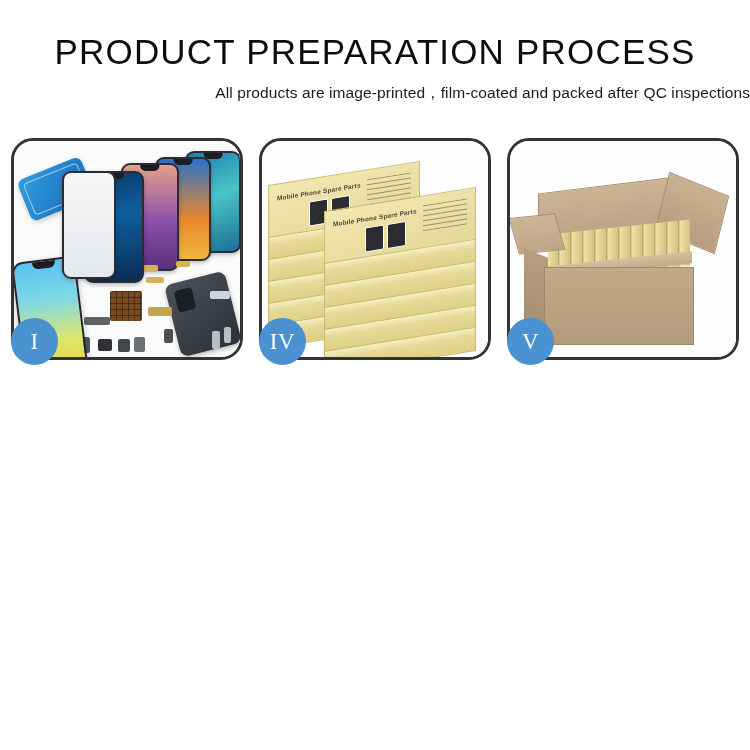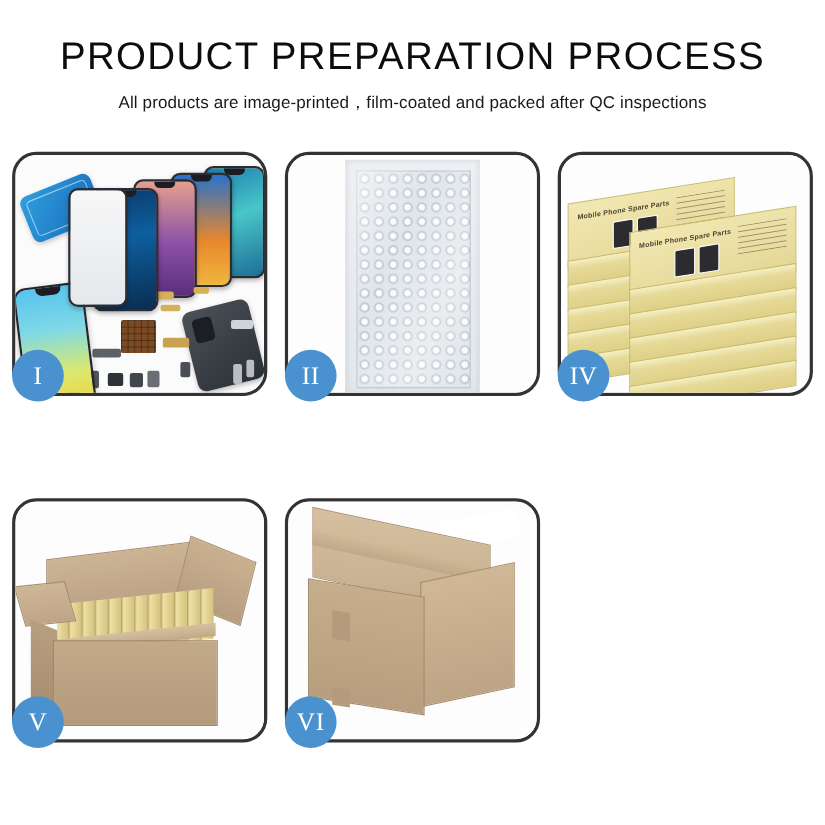--- a/index.html
+++ b/index.html
@@ -25,20 +25,21 @@
     color: #0d0d0d;
     font-weight: 400;
     line-height: 1;
   }
   .subtitle {
     margin-top: 14px;
     font-size: 15.5px;
     color: #1a1a1a;
     font-weight: 400;
     letter-spacing: 0.1px;
+    text-align: right;
   }
 
   
   .grid {
     position: absolute;
     left: 11px;
     top: 138px;
     width: 728px;
     display: grid;
     grid-template-columns: 232px 232px 232px;
@@ -390,29 +391,20 @@
         <div class="pt pt-j"></div>
         <div class="pt pt-k"></div>
         <div class="pt pt-l"></div>
         <div class="pt pt-m"></div>
         <div class="pt pt-n"></div>
         <div class="pt pt-o"></div>
       </div>
       <div class="badge">I</div>
     </div>
 
-    <div class="card">
-      <div class="card-inner">
-        <div class="c2-bg"></div>
-        <div class="wrap-sheet"></div>
-        <div class="bubbles"></div>
-        <div class="bub-gloss"></div>
-      </div>
-      <div class="badge">II</div>
-    </div>
 
 
     <div class="card">
       <div class="card-inner">
         <div class="c4-bg"></div>
         <div class="stackwrap">
 
           <div class="stack-a">
             <div class="lidtop" style="left:4px; top:26px;">
               <div class="lbl-text">Mobile Phone Spare Parts</div>
@@ -486,28 +478,15 @@
             <i style="left:132px;"></i>
         </div>
         <div class="ct-rim"></div>
         <div class="ct-flap-left"></div>
         <div class="ct-side"></div>
         <div class="ct-front"></div>
       </div>
       <div class="badge">V</div>
     </div>
 
-    <div class="card">
-      <div class="card-inner">
-        <div class="c6-bg"></div>
-        <div class="b6-wrap"></div>
-        <div class="b6-top"></div>
-        <div class="b6-tape"></div>
-        <div class="b6-right"></div>
-        <div class="b6-front"></div>
-        <div class="b6-tab1"></div>
-        <div class="b6-tab2"></div>
-      </div>
-      <div class="badge">VI</div>
-    </div>
 
   </div>
 </div>
 
 </body></html>

